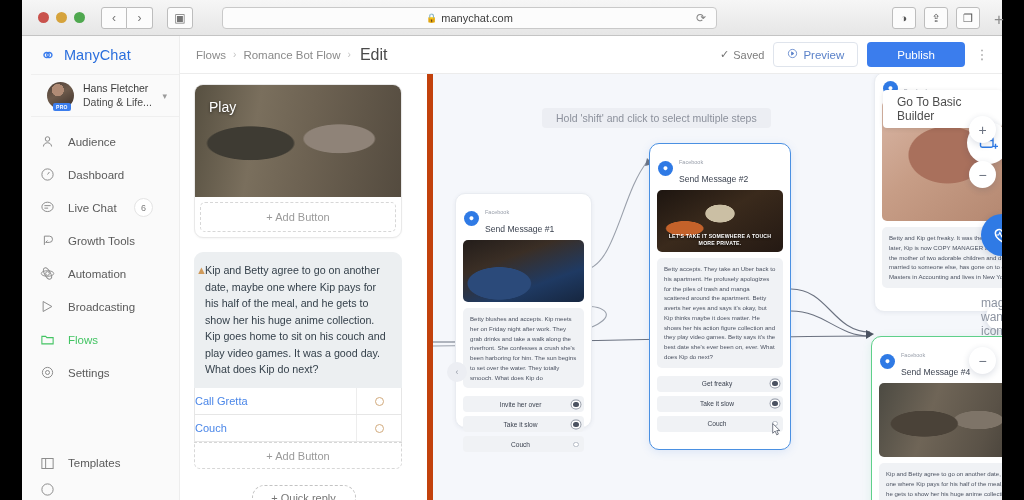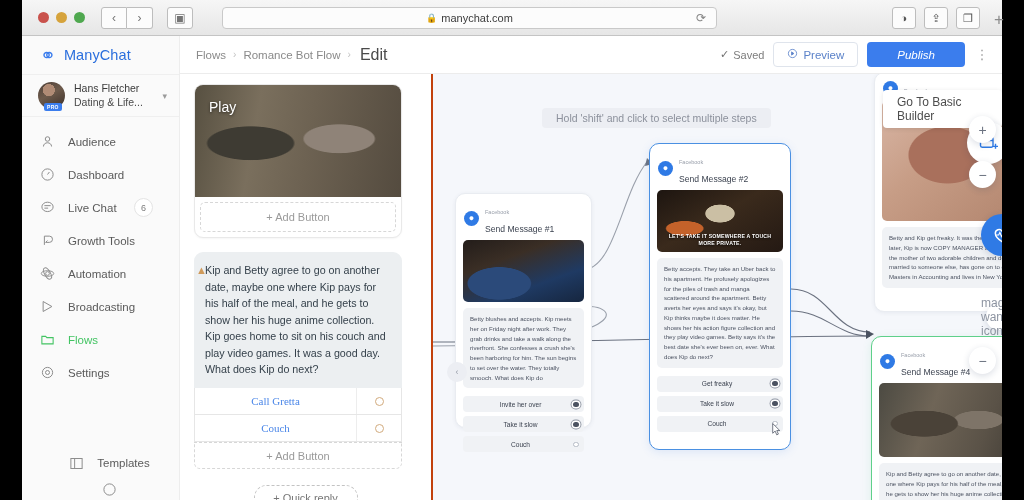--- a/index.html
+++ b/index.html
@@ -45,82 +45,82 @@
   
   .app{ position:absolute; left:22px; top:36px; width:980px; height:464px; background:#fff; overflow:hidden;}
 
   
   .sidebar{ position:absolute; left:0; top:0; width:158px; height:464px;
             background:#fafafa; border-right:1px solid #ededed; }
   .brand{ display:flex; align-items:center; gap:8px; height:38px; padding-left:18px; }
   .brand-logo{ color:#3b7ded; font-size:19px; line-height:1; }
   .brand-name{ color:#2b6fdd; font-size:14.5px; letter-spacing:.1px;}
   .profile{ display:flex; align-items:center; gap:9px; padding:7px 10px 7px 16px;
-            border-top:1px solid #efefef; border-bottom:1px solid #efefef; position:relative;}
+            border-top:1px solid #efefef; border-bottom:1px solid #efefef; position:relative;margin-left:9px;}
   .avatar{ width:27px;height:27px;border-radius:50%;
            background:
              radial-gradient(circle at 40% 30%, #b08b75 0 24%, transparent 25%),
              linear-gradient(150deg,#4e4038 0%,#6d5a4b 45%,#3a2e28 100%);
            position:relative; flex:none;}
   .pro-badge{ position:absolute; left:6px; bottom:-2px; background:#3b7ded; color:#fff;
               font-size:5px; font-weight:bold; padding:1px 3px; border-radius:2px; letter-spacing:.3px;}
   .pname{ font-size:10.5px; color:#3a3a3a; line-height:1.25; }
   .psub{ font-size:10.5px; color:#4a4a4a; line-height:1.25; }
   .pchev{ position:absolute; right:12px; top:16px; font-size:9px; color:#9b9b9b;}
   .navlist{ padding-top:8px; }
   .navitem{ display:flex; align-items:center; gap:13px; height:33px; padding-left:18px;
             font-size:11.5px; color:#5a5a5a; position:relative; cursor:pointer;}
   .navitem .ico{ width:15px; height:15px; color:#8d8d8d; display:flex;align-items:center;justify-content:center;}
   .navitem.active{ color:#43c463; }
   .navitem.active .ico{ color:#43c463; }
   .badge-count{ position:absolute; left:112px; top:7px; width:19px;height:19px;border-radius:50%;
      background:#fff;border:1px solid #e4e4e4; font-size:9px; color:#7c7c7c;
      display:flex;align-items:center;justify-content:center;}
   .nav-bottom{ position:absolute; left:0; bottom:0; width:100%; }
-  .nav-bottom .navitem{ height:30px;justify-content:center; }
+  .nav-bottom .navitem{ height:30px; }
 
   
   .header{ position:absolute; left:158px; top:0; right:0; height:38px; background:#fff;
            border-bottom:1px solid #ececec; display:flex; align-items:center; padding:0 12px 0 16px;}
   .crumbs{ display:flex; align-items:center; gap:7px; }
   .crumb{ font-size:11.5px; color:#8a8a8a;}
   .crumb-sep{ font-size:10px; color:#c3c3c3;}
   .crumb-cur{ font-size:16px; color:#4a4a4a; margin-left:2px;}
   .hdr-right{ margin-left:auto; display:flex; align-items:center; gap:9px;}
   .saved{ font-size:11px; color:#7d7d7d; display:flex; align-items:center; gap:4px;}
   .check{ color:#6f6f6f; font-size:11px;}
   .btn-preview{ height:25px; padding:0 13px; border:1px solid #dfe4ec; border-radius:4px; background:#fff;
     font-size:11.5px; color:#5b82c9; display:flex;align-items:center;gap:5px; cursor:pointer;}
   .btn-publish{ height:25px; padding:0 30px; border-radius:4px; background:#3b7ded; color:#fff;
-    font-size:11.5px; display:flex;align-items:center;justify-content:center; cursor:pointer;font-style:italic;}
+    font-size:11.5px; display:flex;align-items:center;justify-content:center; cursor:pointer;}
   .kebab{ width:16px; text-align:center; color:#9a9a9a; font-size:13px; cursor:pointer;}
 
   
   .preview-panel{ position:absolute; left:158px; top:38px; width:253px; height:426px;
-                  background:#fff; border-right:2px solid #c2410c; }
+                  background:#fff; border-right:6px solid #c2410c; }
   .pp-inner{ padding:10px 14px; }
   .msg-card{ width:208px; border:1px solid #e9e9e9; border-radius:9px; overflow:hidden; background:#fff;
              box-shadow:0 1px 2px rgba(0,0,0,.04);}
   .gif1{ height:112px; position:relative;
     background:
       radial-gradient(ellipse at 27% 52%, #3e3b33 0 20%, transparent 21%),
       radial-gradient(ellipse at 70% 48%, #8f8378 0 17%, transparent 18%),
       linear-gradient(100deg,#575041 0%,#7a6f5d 30%,#6d6252 55%,#544b3f 100%);}
   .play-lbl{ position:absolute; left:14px; top:14px; color:#fff; font-size:14px;
              text-shadow:0 1px 3px rgba(0,0,0,.6);}
   .add-btn{ height:30px; margin:5px; border:1px dashed #d7d7d7; border-radius:5px;
             display:flex;align-items:center;justify-content:center;
             font-size:11px;color:#9a9a9a; cursor:pointer;}
   .warn{ position:absolute; left:2px; top:12px; color:#cf9a5b; font-size:11px;}
   .bubble-wrap{ position:relative; margin-top:14px; width:208px; }
   .bubble{ background:#eceff1; border-radius:9px 9px 0 0; padding:10px 11px;
            font-size:10.7px; line-height:1.55; color:#35414b;}
   .opt-row{ height:27px; border:1px solid #e6e6e6; border-top:none; background:#fff;
             display:flex; align-items:center; font-size:11px; color:#4a86e8; cursor:pointer;}
-  .opt-row .lbl{ flex:1; text-align:center;font-family:Liberation Serif, serif; }
+  .opt-row .lbl{ flex:1; text-align:left; }
   .opt-row .knob{ width:45px; display:flex;align-items:center;justify-content:center;
                   border-left:1px solid #ededed; height:100%;}
   .circ{ width:9px;height:9px;border-radius:50%;border:1.4px solid #d2ab7e;}
   .add-btn2{ height:27px; border:1px dashed #d7d7d7; border-radius:0 0 6px 6px;
              display:flex;align-items:center;justify-content:center;
              font-size:11px;color:#9a9a9a; cursor:pointer;}
   .quick{ margin:16px auto 0; width:104px; height:25px; border:1.4px dashed #c3c3c3; border-radius:13px;
           display:flex;align-items:center;justify-content:center; font-size:11px; color:#767676; cursor:pointer;}
 
   

